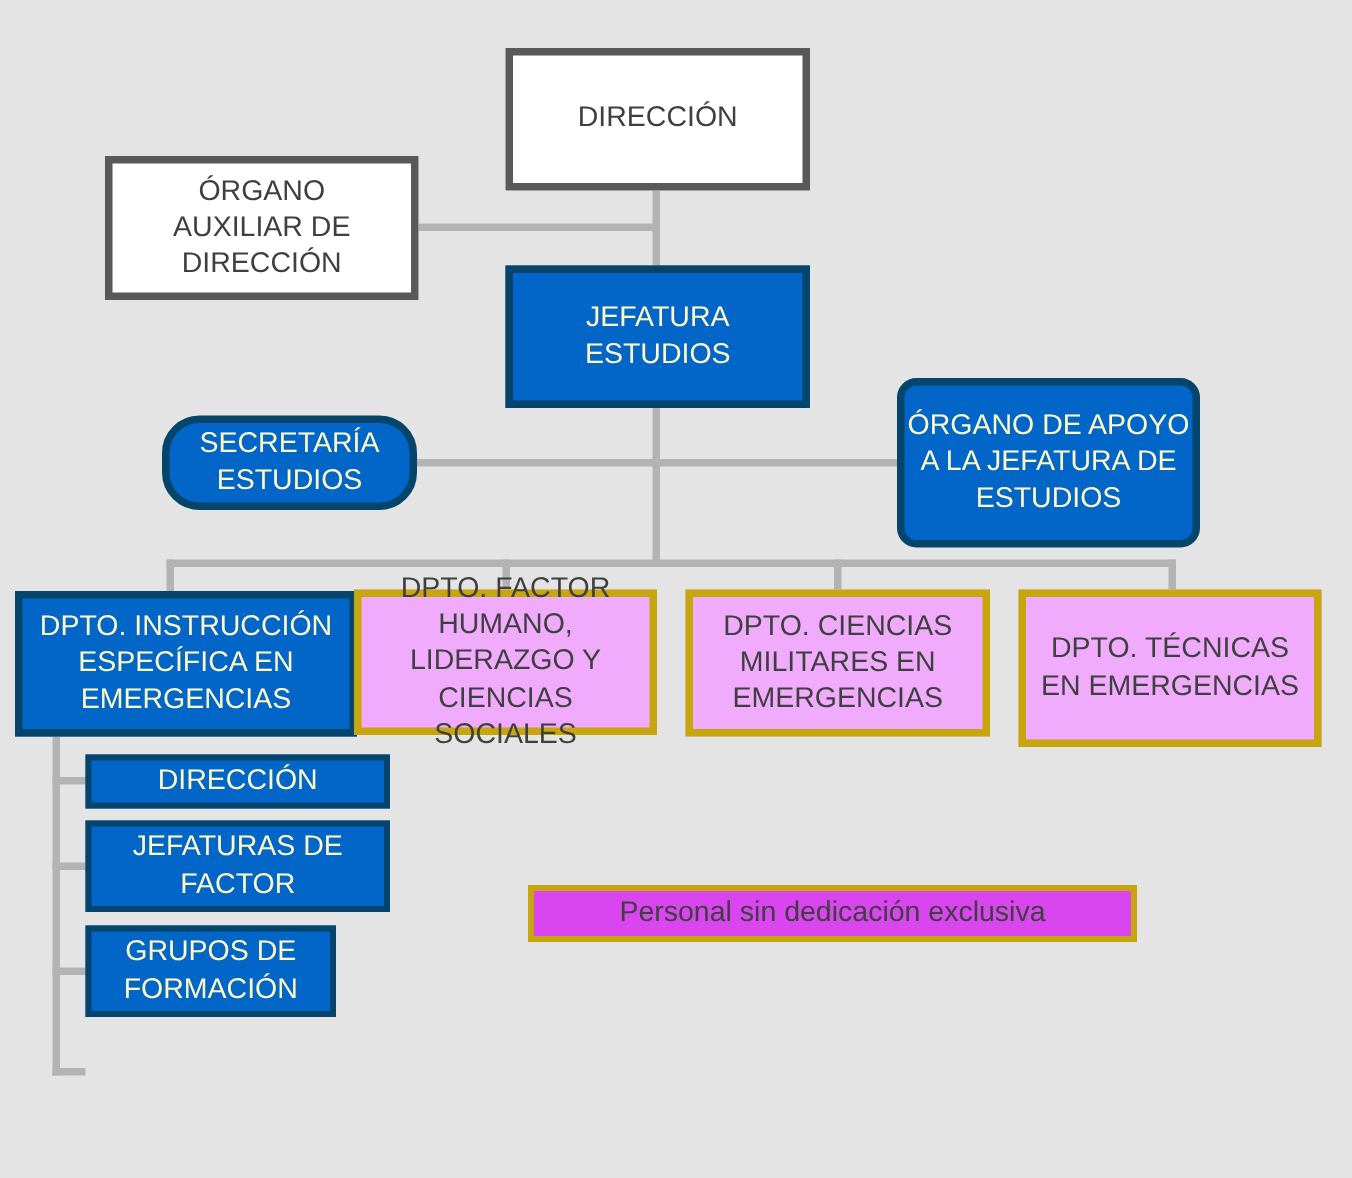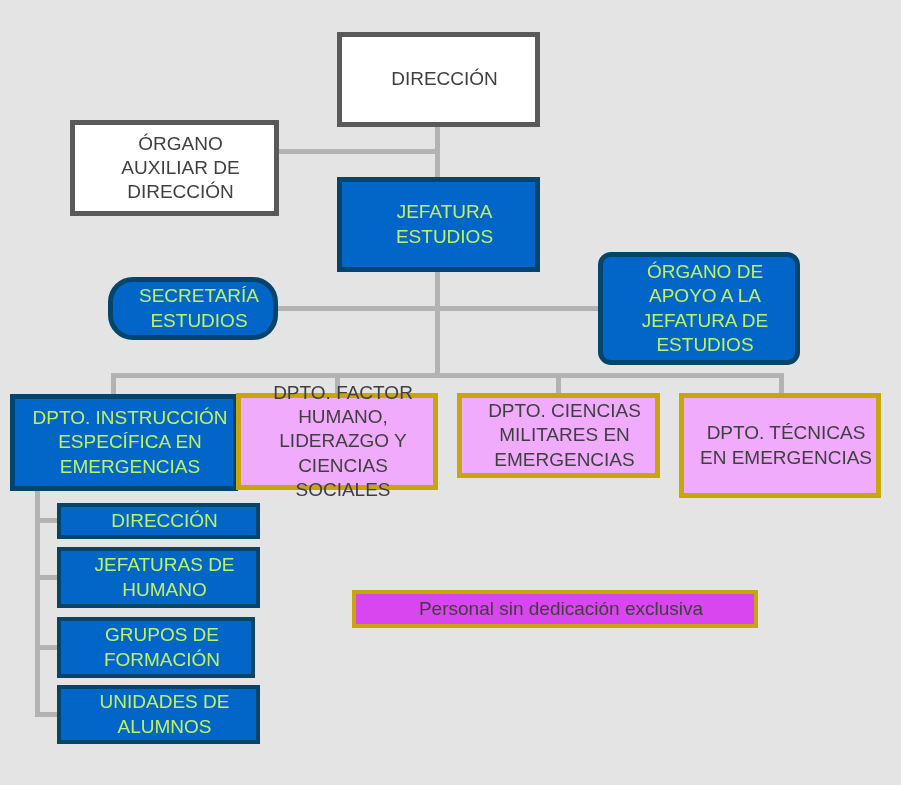--- a/index.html
+++ b/index.html
@@ -25,47 +25,46 @@
   .box {
     position: absolute;
     z-index: 2;
     box-sizing: border-box;
     display: flex;
     align-items: center;
     justify-content: center;
     text-align: center;
     font-size: 19px;
     line-height: 1.28;
-    padding-left: 12px;
   }
   .box .label {
     display: inline-block;
     max-width: 100%;
     padding: 0 2px;
   }
   .white  { background: #ffffff; border: 5px solid #595959; color: #3f3f3f; }
-  .blue   { background: #0266c8; border: 5px solid #05456b; color: #bef264; }
+  .blue   { background: #0266c8; border: 5px solid #05456b; color: #fef9c3; }
   .yellow { background: #f0abfc; border: 5px solid #c7a50d; color: #3f3f3f; }
   .sub    { border-width: 4px; }
   .legendbox { background: #d946ef; border: 4px solid #c7a50d; color: #3f3f3f; }
 
   
   .n-dir { left: 337px; top: 32px;  width: 203px; height: 95px; }
-  .n-aux { left: 70px;  top: 120px; width: 209px; height: 96px; }
+  .n-aux { left: 70px;  top: 104px; width: 209px; height: 96px; }
   .n-aux .label { max-width: 150px; }
   .n-jef { left: 337px; top: 177px; width: 203px; height: 95px; }
   .n-sec { left: 108px; top: 277px; width: 170px; height: 63px; border-radius: 25px; }
   .n-apo { left: 598px; top: 252px; width: 202px; height: 113px; border-radius: 13px; }
   .n-d1  { left: 10px;  top: 394px; width: 228px; height: 97px; }
   .n-d2  { left: 236px; top: 393px; width: 202px; height: 97px; }
-  .n-d3  { left: 457px; top: 393px; width: 203px; height: 85px; }
+  .n-d3  { left: 457px; top: 393px; width: 203px; height: 98px; }
   .n-d4  { left: 679px; top: 393px; width: 202px; height: 105px; }
   .n-s1  { left: 57px;  top: 503px; width: 203px; height: 36px; }
   .n-s2  { left: 57px;  top: 547px; width: 203px; height: 61px; }
-  .n-s3  { left: 57px;  top: 617px; width: 198px; height: 61px; }
+  .n-s3  { left: 57px;  top: 617px; width: 167px; height: 61px; }
   .n-s4  { left: 57px;  top: 685px; width: 203px; height: 59px; }
   .n-leg { left: 352px; top: 590px; width: 406px; height: 38px; }
 
   
   .c-v1 { left: 435px; top: 127px; width: 5px;   height: 50px; }
   .c-h1 { left: 279px; top: 149px; width: 158px; height: 5px; }
   .c-v2 { left: 435px; top: 272px; width: 5px;   height: 106px; }
   .c-h2 { left: 278px; top: 306px; width: 320px; height: 5px; }
   .c-h3 { left: 111px; top: 373px; width: 673px; height: 5px; }
   .c-s1 { left: 111px; top: 373px; width: 5px;   height: 21px; }
@@ -132,28 +131,25 @@
 
   <div class="box yellow n-d4">
     <span class="label">DPTO. TÉCNICAS EN EMERGENCIAS</span>
   </div>
 
   <div class="box blue sub n-s1">
     <span class="label">DIRECCIÓN</span>
   </div>
 
   <div class="box blue sub n-s2">
-    <span class="label">JEFATURAS DE HUMANO</span>
+    <span class="label">JEFATURAS DE FACTOR</span>
   </div>
 
   <div class="box blue sub n-s3">
     <span class="label">GRUPOS DE FORMACIÓN</span>
   </div>
 
-  <div class="box blue sub n-s4">
-    <span class="label">UNIDADES DE ALUMNOS</span>
-  </div>
 
   <div class="box legendbox n-leg">
     <span class="label">Personal sin dedicación exclusiva</span>
   </div>
 
 </div>
 
 </body></html>

